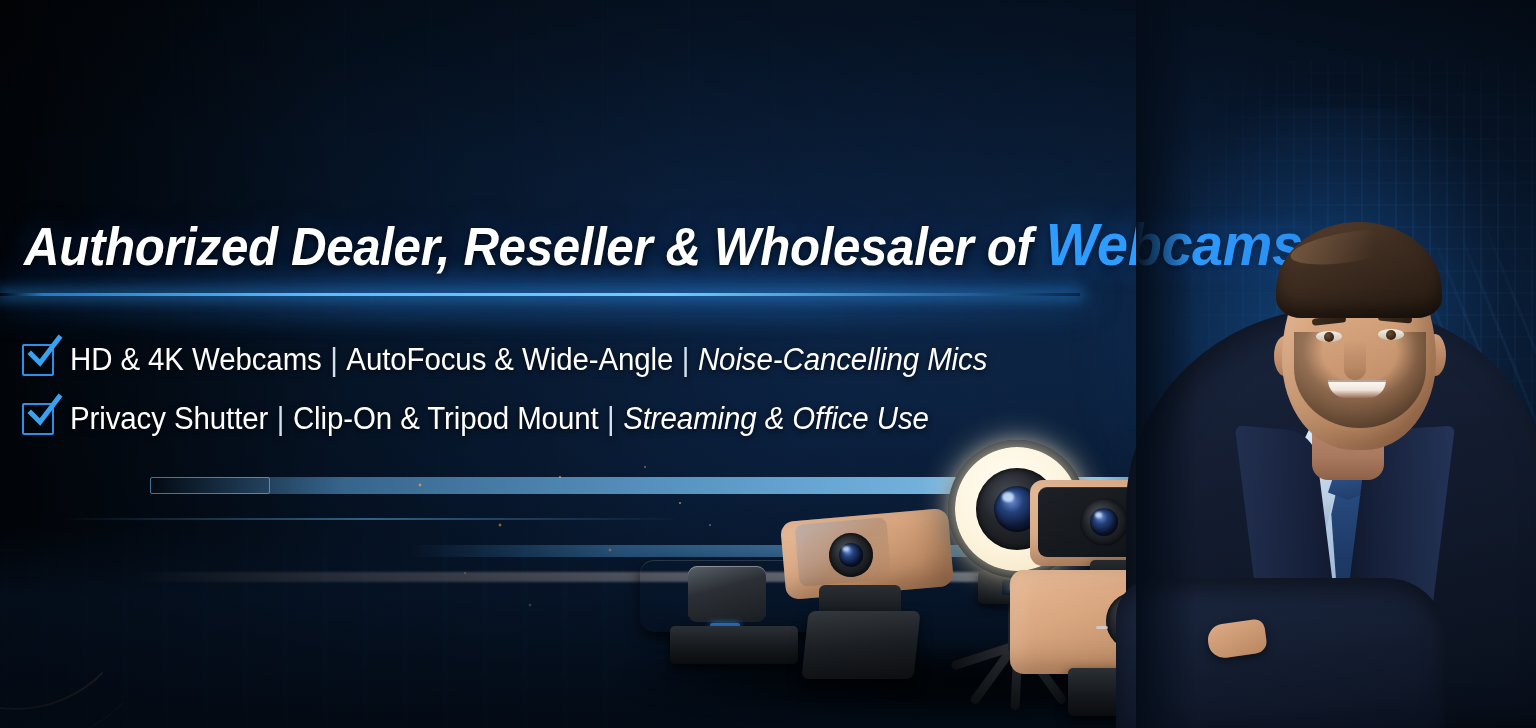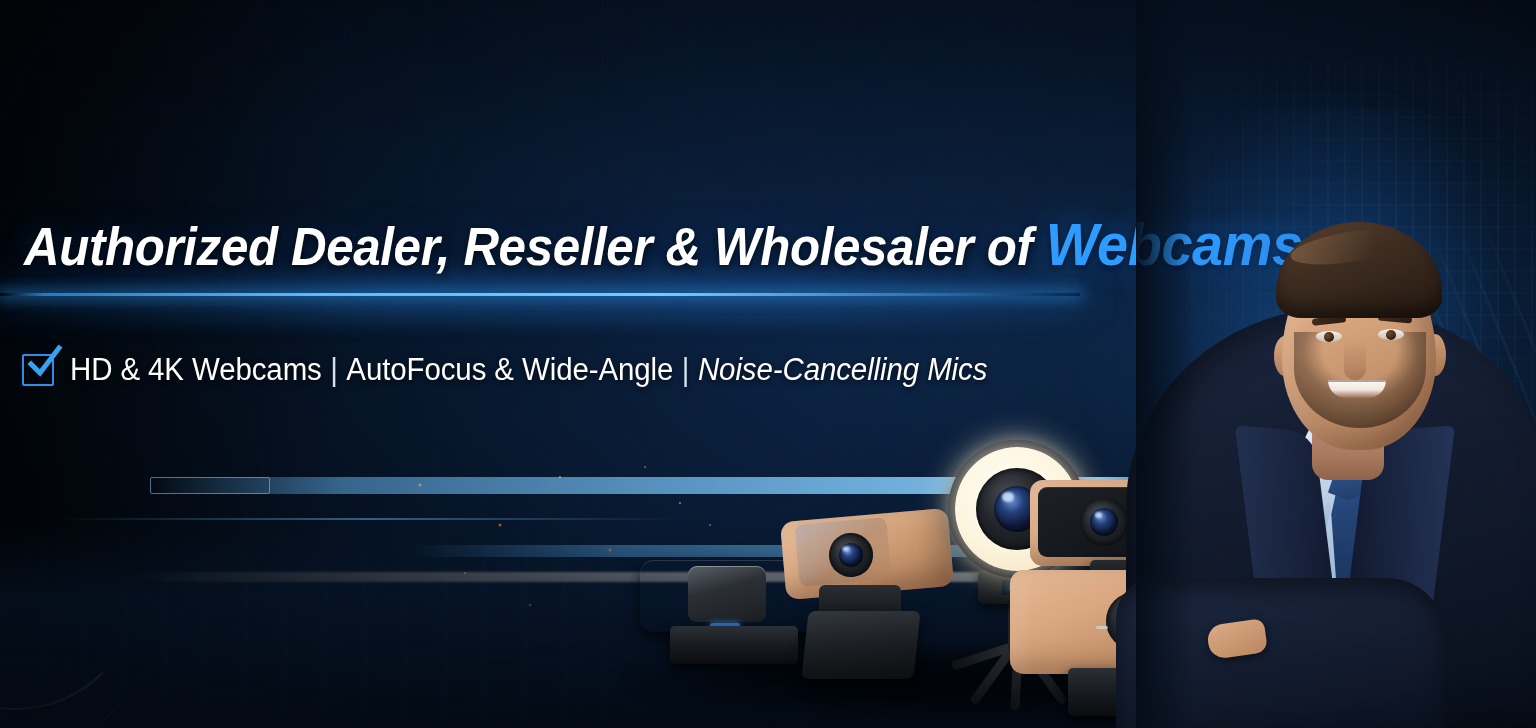--- a/index.html
+++ b/index.html
@@ -156,21 +156,21 @@
     white-space:nowrap;
     transform:scaleX(.93); transform-origin:left center;
     text-shadow:0 2px 10px rgba(0,0,0,.85), 0 0 26px rgba(20,70,140,.55);
   }
   .headline .hl-accent{
     color:#2e9bff; font-size:60px; font-weight:700;
     text-shadow:0 2px 10px rgba(0,10,30,.9), 0 0 30px rgba(40,140,255,.45);
   }
 
   
-  .features{ position:absolute; left:22px; top:344px; }
+  .features{ position:absolute; left:22px; top:334px; }
   .feature-row{ display:flex; align-items:center; height:52px; margin-bottom:7px; }
 
   .check-box{
     position:relative; width:32px; height:32px; flex:0 0 32px;
     border:2px solid #2f8fe6; border-radius:2px;
     margin-right:16px;
   }
   .check-box svg{ position:absolute; left:2px; top:-10px; width:36px; height:36px; overflow:visible; }
 
   .feature-text{
@@ -440,20 +440,28 @@
 
     <div class="feature-row">
       <span class="check-box">
         <svg viewBox="0 0 36 36" fill="none" aria-hidden="true">
           <path d="M5 18 L14 27 L33 2" stroke="#38a2f0" stroke-width="5" stroke-linecap="square" stroke-linejoin="miter"></path>
         </svg>
       </span>
       <span class="feature-text"><span class="seg">HD &amp; 4K Webcams</span><span class="sep">|</span><span class="seg">AutoFocus &amp; Wide-Angle</span><span class="sep">|</span><span class="seg italic">Noise-Cancelling Mics</span></span>
     </div>
 
+    <div class="feature-row">
+      <span class="check-box">
+        <svg viewBox="0 0 36 36" fill="none" aria-hidden="true">
+          <path d="M5 18 L14 27 L33 2" stroke="#38a2f0" stroke-width="5" stroke-linecap="square" stroke-linejoin="miter"></path>
+        </svg>
+      </span>
+      <span class="feature-text"><span class="seg">Privacy Shutter</span><span class="sep">|</span><span class="seg">Clip-On &amp; Tripod Mount</span><span class="sep">|</span><span class="seg italic">Streaming &amp; Office Use</span></span>
+    </div>
 
   </div>
 
   <div class="products">
     <div class="shadow-pool"></div>
 
     <div class="prod p-clip">
       <div class="top cam-body grille"></div>
       <div class="shutter"></div>
       <div class="base stand"></div>

